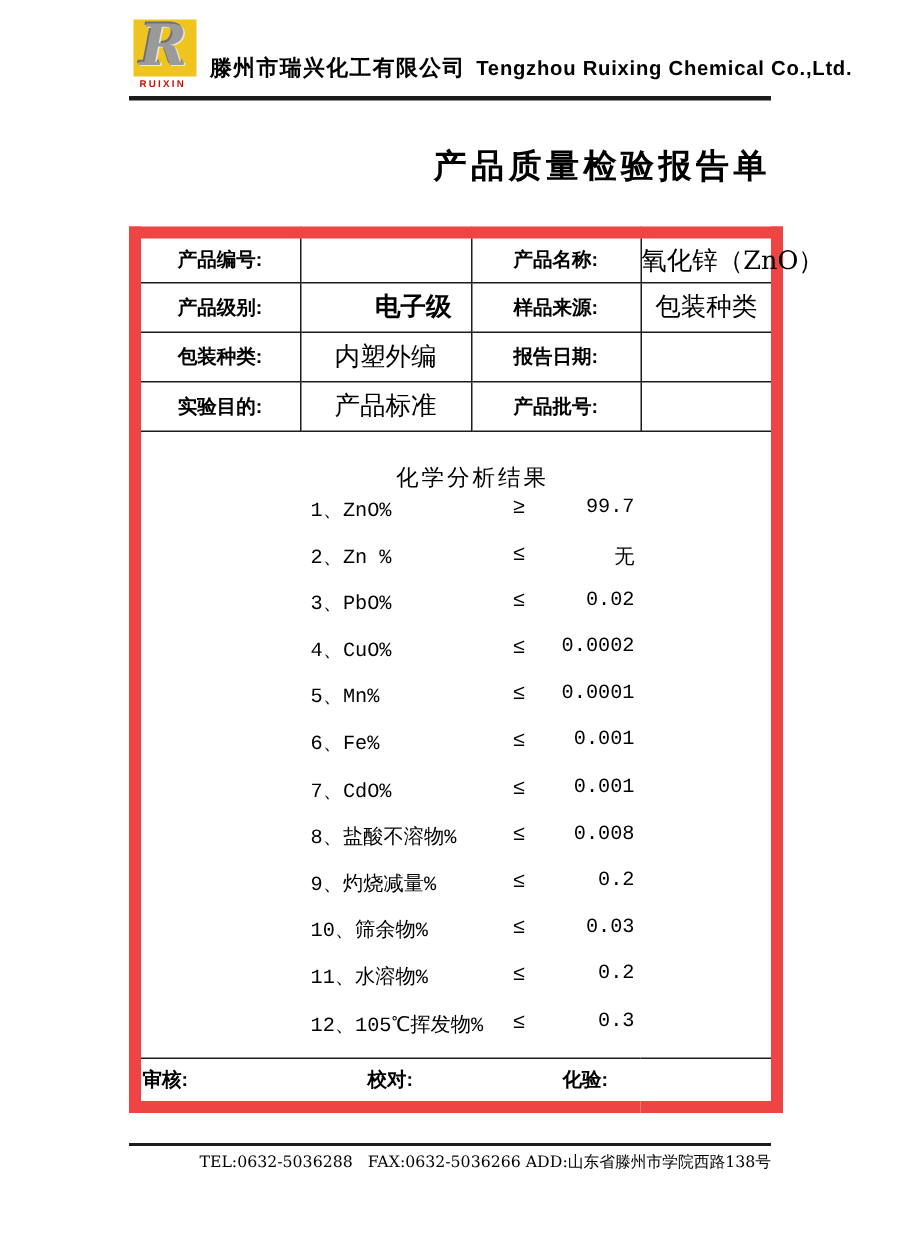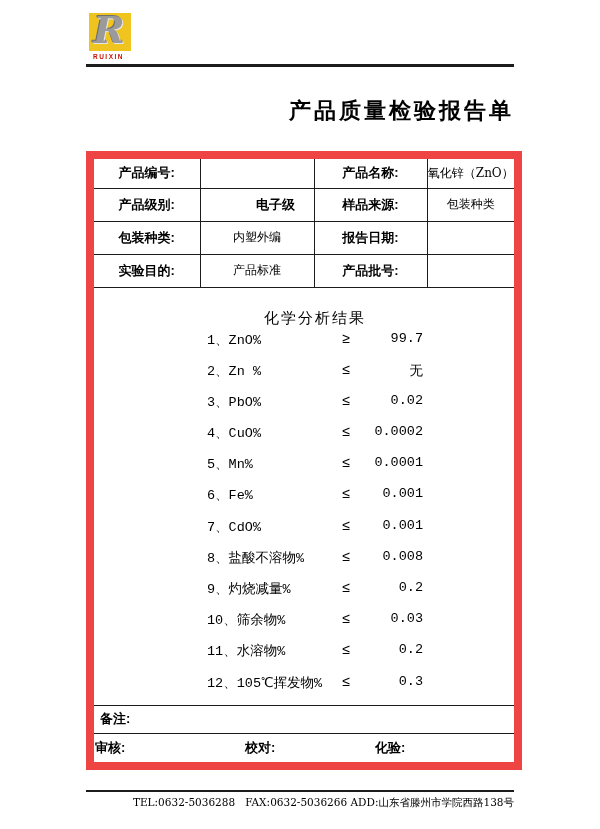--- a/index.html
+++ b/index.html
@@ -47,22 +47,22 @@
   
   table.report {
     margin-top: 25px; width: 428px;
     border-collapse: collapse; table-layout: fixed;
     border: 8px solid #ef4444;
   }
   table.report td { border: 1.5px solid #1c1c1c; }
   col.c1 { width: 110px; } col.c2 { width: 114px; } col.c3 { width: 113px; } col.c4 { width: 91px; }
   td.info { height: 33px; text-align: center; vertical-align: middle; font-size: 13px; white-space: nowrap; }
   td.lbl { font-weight: bold; }
-  td.val { font-family: "DejaVu Serif", serif; font-size: 12px; }
-  td.val-bold { font-family: Liberation Mono, monospace; font-weight: bold; font-size: 13px; padding-left: 37px; }
+  td.val { font-family: "DejaVu Serif", serif; font-size: 17px; }
+  td.val-bold { font-family: Liberation Mono, monospace; font-weight: bold; font-size: 17px; padding-left: 37px; }
 
   
   td.chem-cell { height: 410px; vertical-align: top; padding-top: 19px; }
   .chem-heading {
     margin: 2px 0 3px 112px; width: 218px; text-align: center;
     font-family: "DejaVu Serif", serif; font-size: 15px; letter-spacing: 2px;
   }
   .chem-row {
     display: flex; align-items: flex-start; height: 31.2px;
     font-family: Liberation Mono, monospace; font-size: 13.5px;
@@ -94,20 +94,24 @@
 <body>
 
 <div class="page">
   <div class="content">
 
     <div class="header">
       <div class="logo">
         <div class="logo-square"></div>
         <div class="logo-r">R</div>
         <div class="logo-brand">RUIXIN</div>
+      </div>
+      <div class="company-names">
+        <span class="company-cn">滕州市瑞兴化工有限公司</span>
+        <span class="company-en">Tengzhou Ruixing Chemical Co.,Ltd.</span>
       </div>
     </div>
 
     <div class="report-title">产品质量检验报告单</div>
 
     <table class="report">
       <colgroup>
           <col class="c1">
           <col class="c2">
           <col class="c3">
@@ -199,23 +203,20 @@
               <span class="chem-val">0.2</span>
             </div>
             <div class="chem-row">
               <span class="chem-item">12、105℃挥发物%</span>
               <span class="chem-rel">≤</span>
               <span class="chem-val">0.3</span>
             </div>
           </td>
         </tr>
 
-        <tr>
-          <td class="remarks" colspan="4">备注:</td>
-        </tr>
 
         <tr>
           <td class="signoff" colspan="4">
             <div class="signoff-wrap">
               <span class="s1">审核:</span>
               <span class="s2">校对:</span>
               <span class="s3">化验:</span>
             </div>
           </td>
         </tr>

